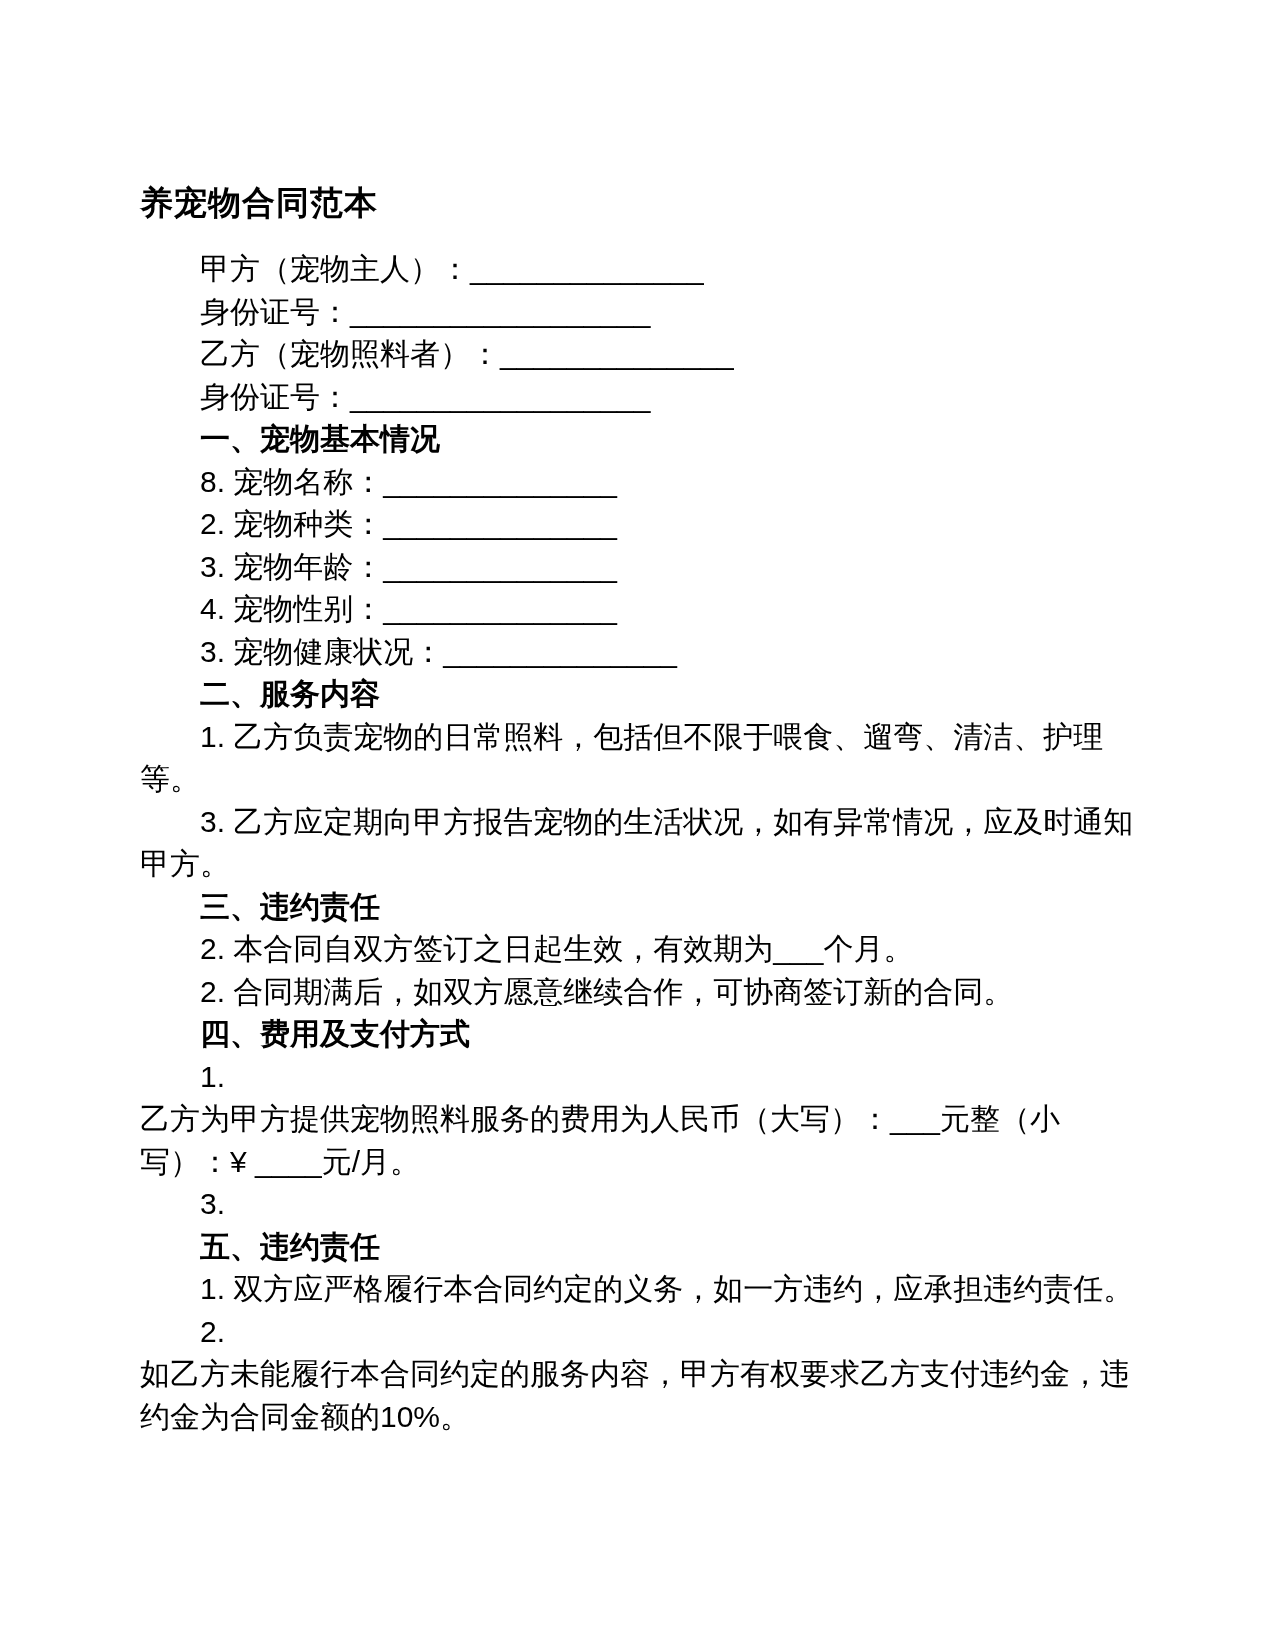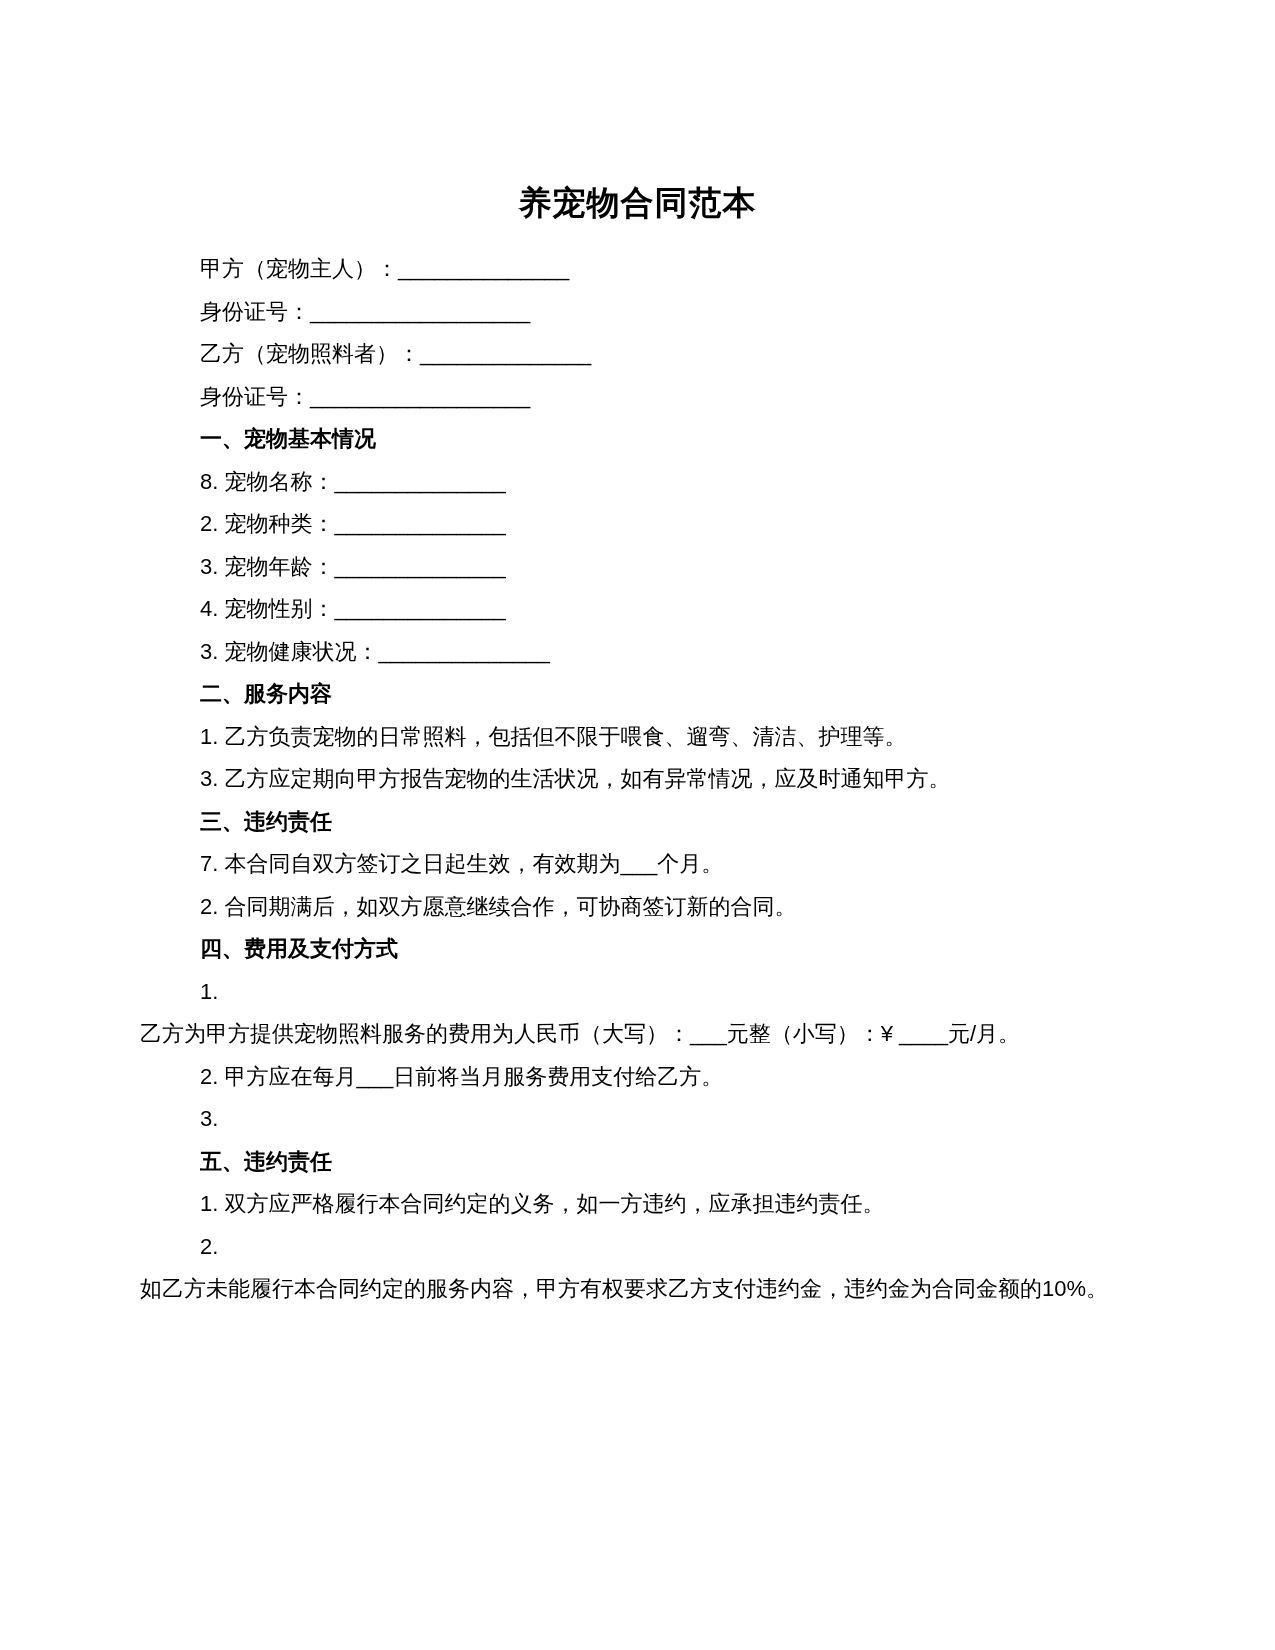--- a/index.html
+++ b/index.html
@@ -16,26 +16,26 @@
     font-family: "Liberation Sans", sans-serif;
     box-sizing: border-box;
     padding: 178px 140px 0 140px;
     overflow: hidden;
   }
   .doc-title {
     margin: 0 0 20px 0;
     font-size: 33px;
     line-height: 50px;
     font-weight: bold;
-    text-align: center;
+    text-align: left;
     letter-spacing: 1px;
   }
   p.line {
     margin: 0;
-    font-size: 22px;
+    font-size: 30px;
     line-height: 42.5px;
     word-break: break-all;
     overflow-wrap: break-word;
   }
   p.indent {
     text-indent: 60px;
   }
   p.heading {
     font-weight: bold;
     text-indent: 60px;
@@ -57,25 +57,24 @@
       <p class="line heading">一、宠物基本情况</p>
       <p class="line indent">8. 宠物名称：______________</p>
       <p class="line indent">2. 宠物种类：______________</p>
       <p class="line indent">3. 宠物年龄：______________</p>
       <p class="line indent">4. 宠物性别：______________</p>
       <p class="line indent">3. 宠物健康状况：______________</p>
       <p class="line heading">二、服务内容</p>
       <p class="line indent">1. 乙方负责宠物的日常照料，包括但不限于喂食、遛弯、清洁、护理等。</p>
       <p class="line indent">3. 乙方应定期向甲方报告宠物的生活状况，如有异常情况，应及时通知甲方。</p>
       <p class="line heading">三、违约责任</p>
-      <p class="line indent">7. 本合同自双方签订之日起生效，有效期为___个月。</p>
+      <p class="line indent">2. 本合同自双方签订之日起生效，有效期为___个月。</p>
       <p class="line indent">2. 合同期满后，如双方愿意继续合作，可协商签订新的合同。</p>
       <p class="line heading">四、费用及支付方式</p>
       <p class="line indent">1.</p>
       <p class="line flush">乙方为甲方提供宠物照料服务的费用为人民币（大写）：___元整（小写）：¥ ____元/月。</p>
-      <p class="line indent">2. 甲方应在每月___日前将当月服务费用支付给乙方。</p>
       <p class="line indent">3.</p>
       <p class="line heading">五、违约责任</p>
       <p class="line indent">1. 双方应严格履行本合同约定的义务，如一方违约，应承担违约责任。</p>
       <p class="line indent">2.</p>
       <p class="line flush">如乙方未能履行本合同约定的服务内容，甲方有权要求乙方支付违约金，违约金为合同金额的10%。</p>
     </div>
 </div>
 
 </body></html>

